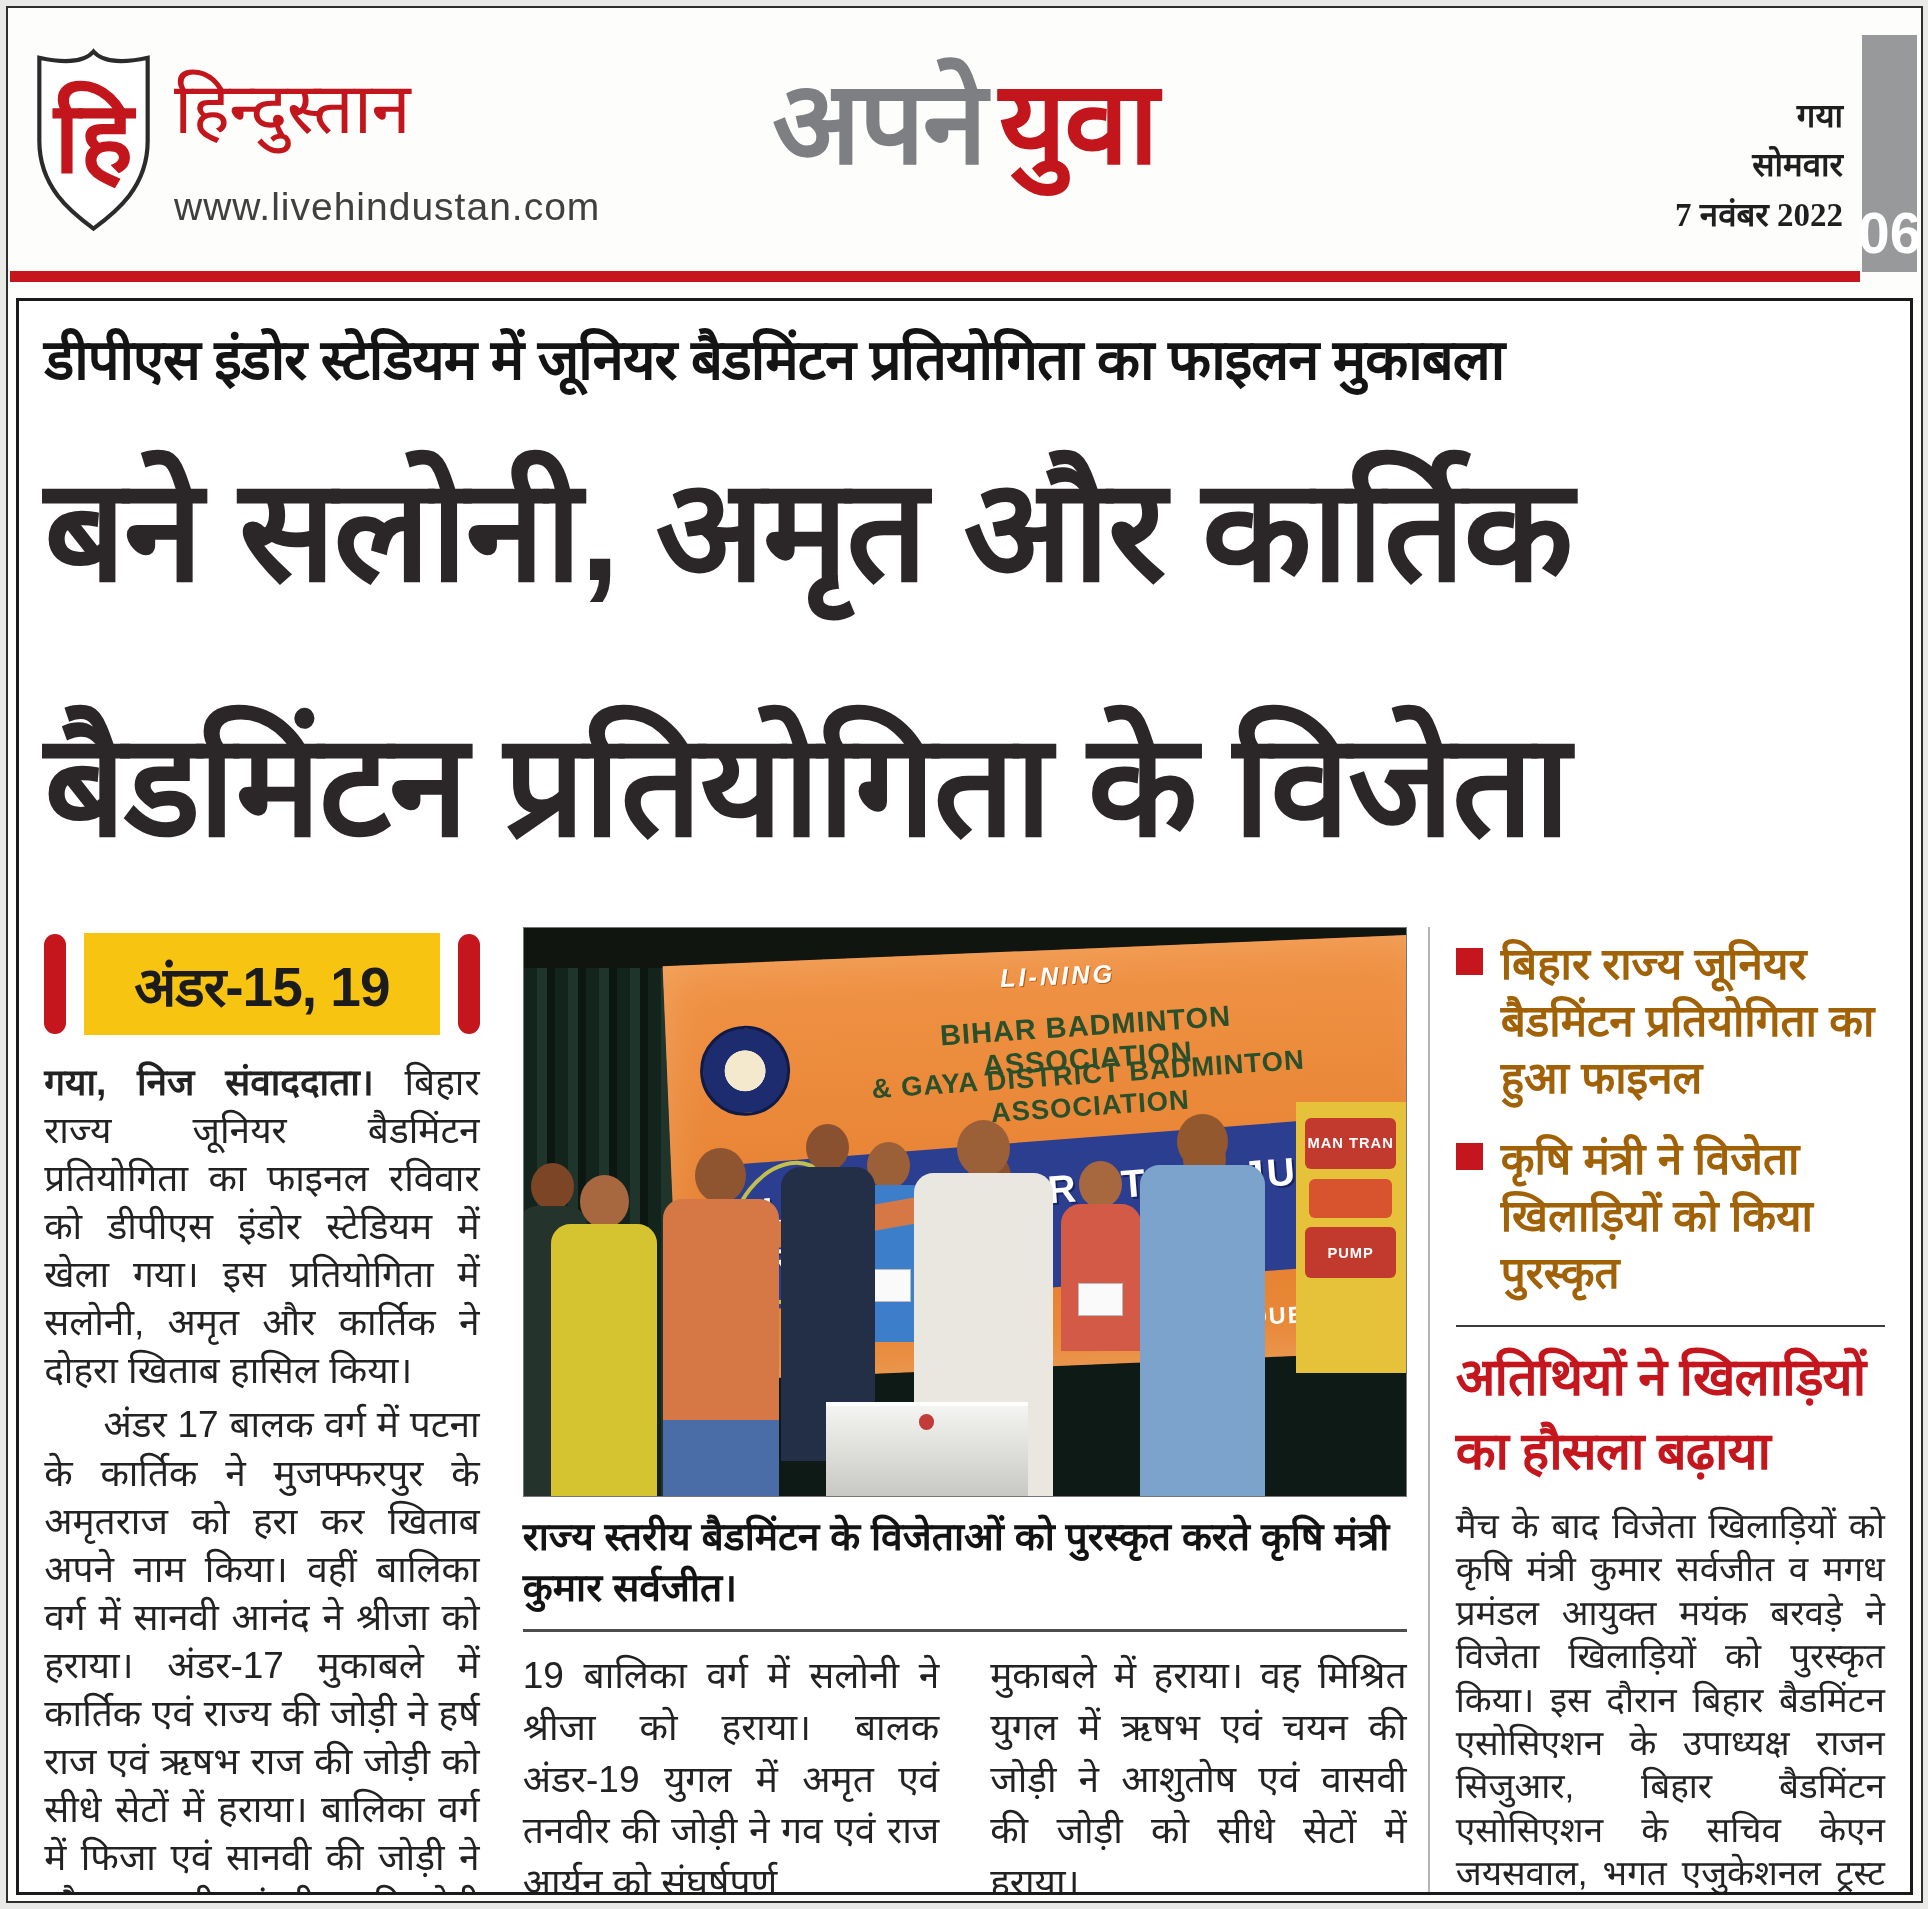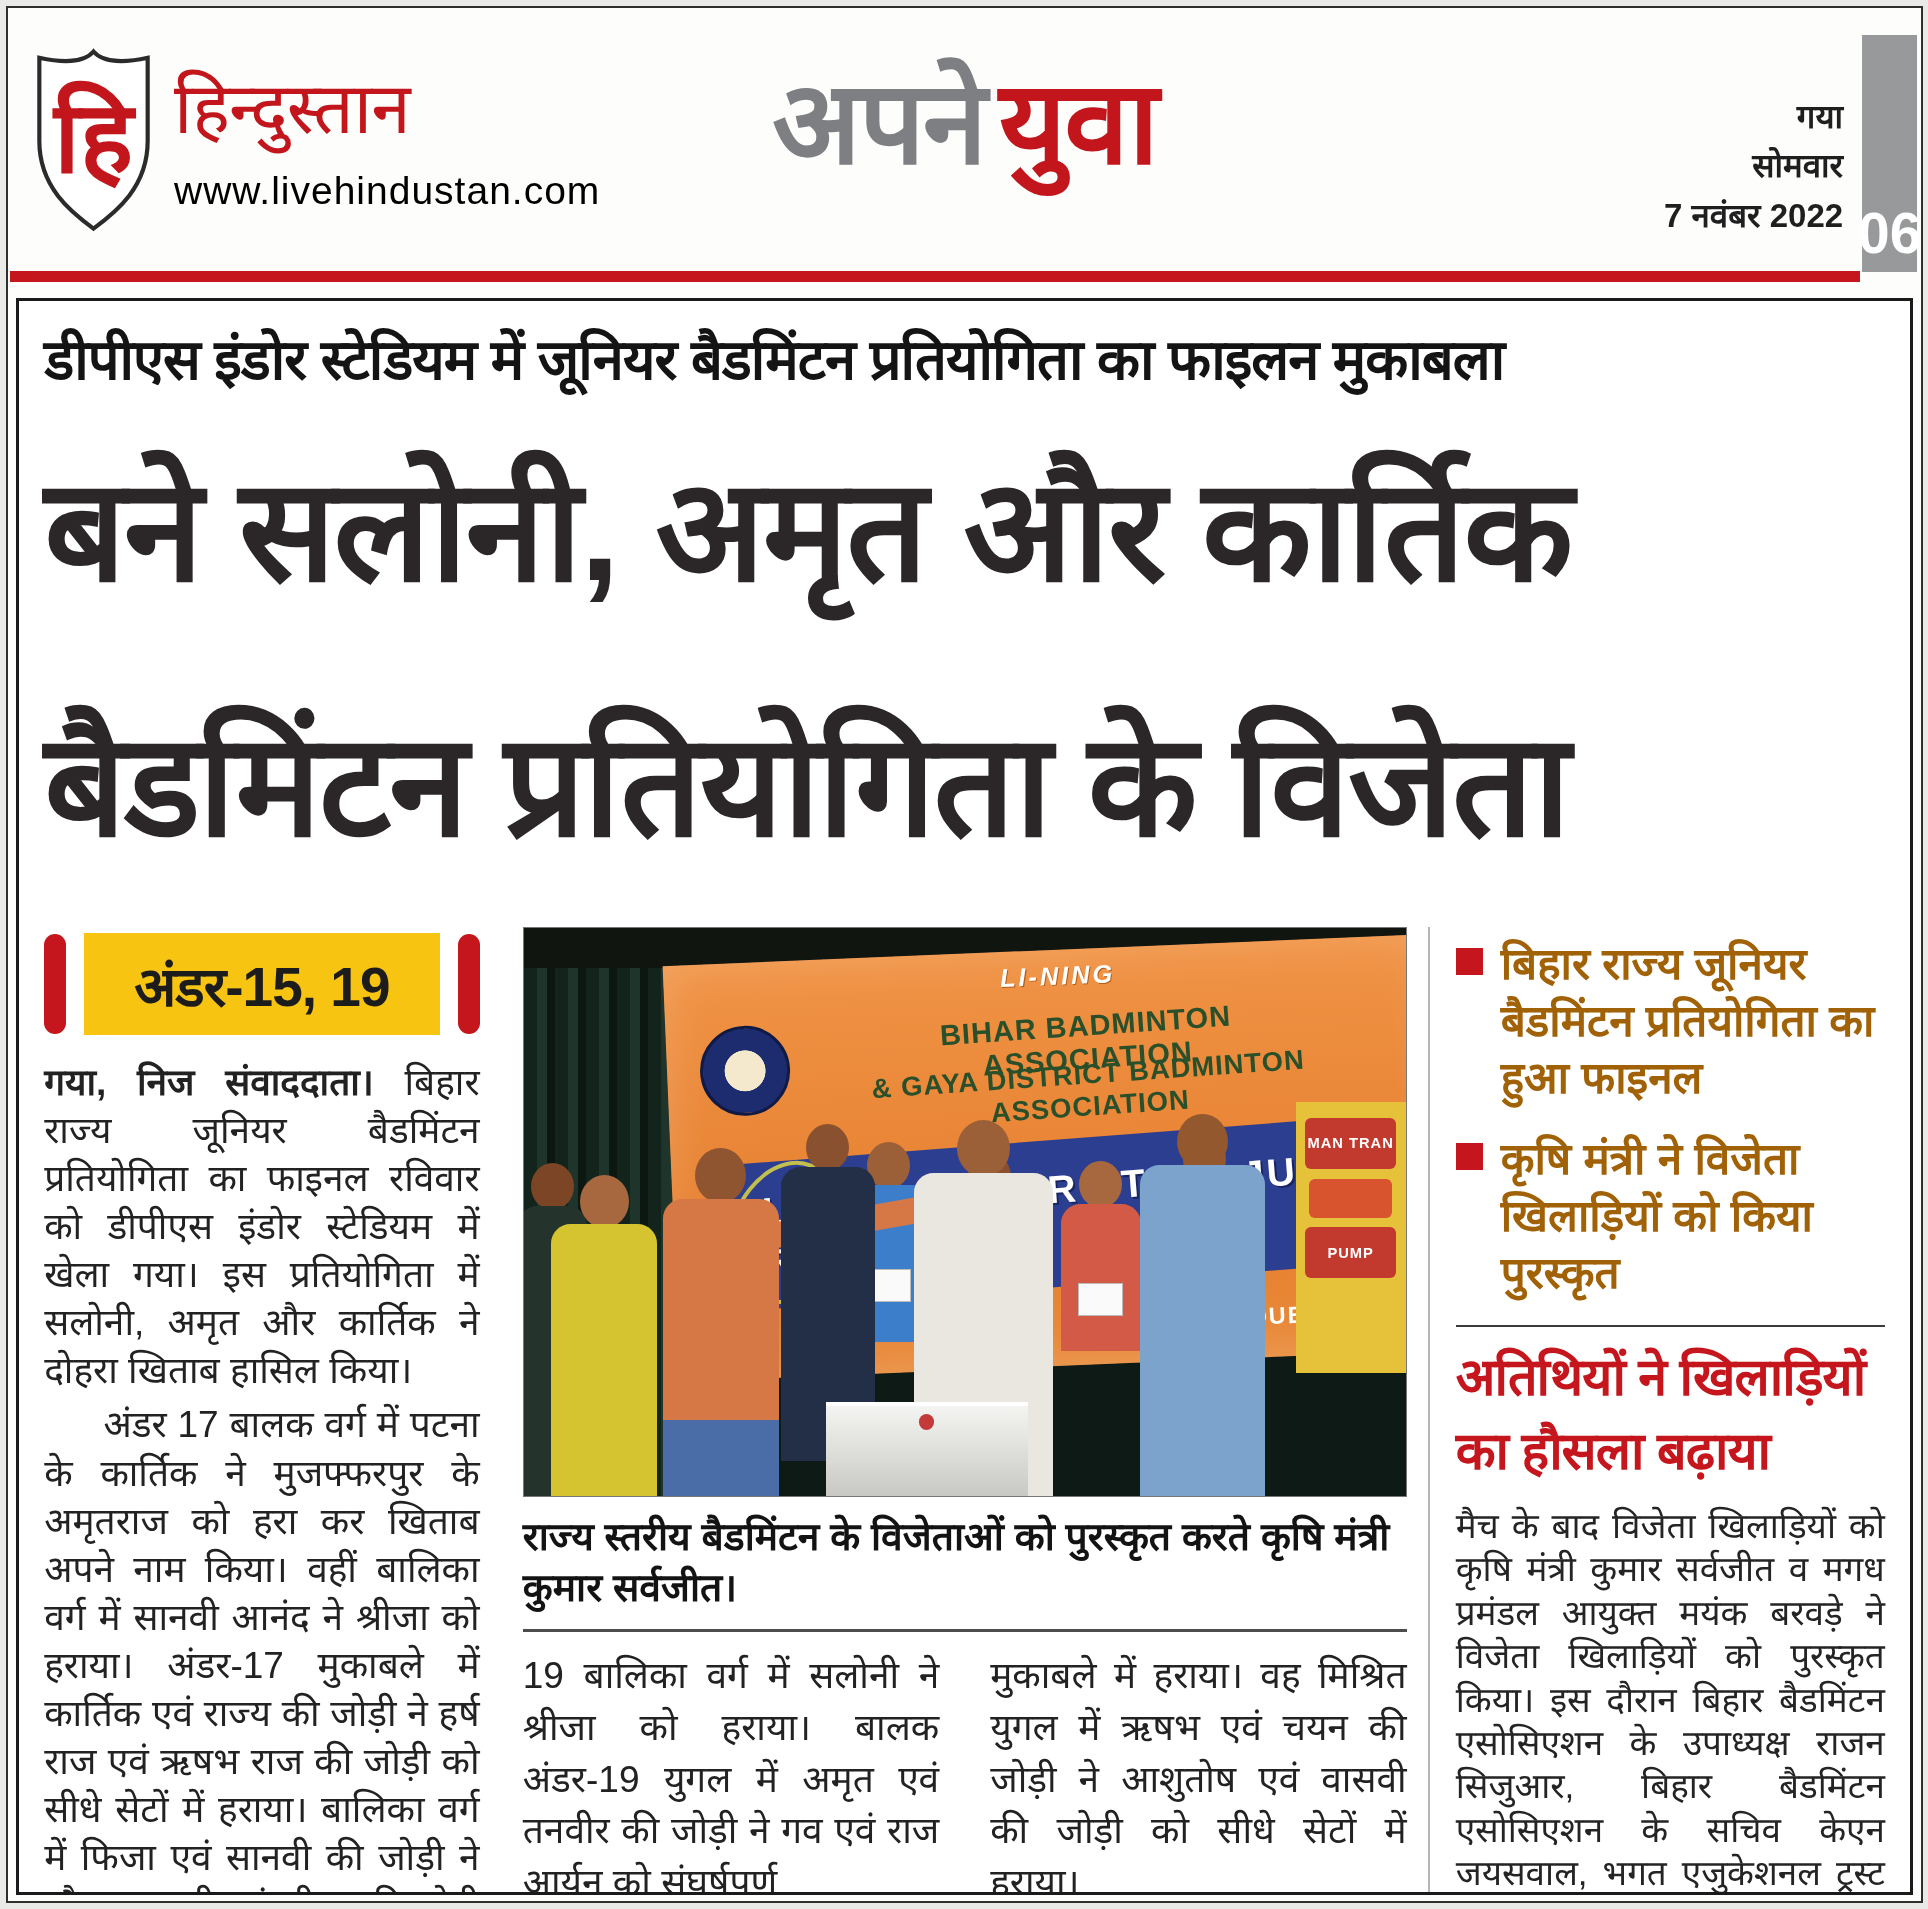--- a/index.html
+++ b/index.html
@@ -12,30 +12,30 @@
   .page{
     position:absolute;top:5.9px;left:5.9px;right:5.9px;bottom:5.9px;
     border:2.9px solid #2e2e2e;background:#fdfdfc;overflow:hidden;
   }
   
   .masthead{position:relative;height:263px;}
   .logo-wrap{position:absolute;left:23.5px;top:37px;display:flex;align-items:flex-start;}
   .shield{width:125px;height:188px;}
   .brand-block{margin-left:17.6px;padding-top:27.4px;}
   .brand-name{font-size:71px;font-weight:400;color:#c3161c;line-height:1.05;letter-spacing:-1px;}
-  .brand-url{font-size:39px;color:#000000;margin-top:22px;letter-spacing:1px;}
+  .brand-url{font-size:39px;color:#404040;margin-top:38px;letter-spacing:1px;}
   .section-title{
     position:absolute;left:50%;top:31px;transform:translateX(-50%);
     font-size:116px;font-weight:800;letter-spacing:-2px;white-space:nowrap;
   }
   .section-w1{color:#7d7f82;}
   .section-w2{color:#c3161c;margin-left:13.7px;margin-top:16px;}
   .dateline{
     position:absolute;right:78px;top:84px;text-align:right;
-    font-size:33px;line-height:1.5;color:#1f1f1f;font-weight:600;
+    font-size:33px;line-height:1.5;color:#1f1f1f;font-weight:600;font-family:Liberation Serif, serif;
   }
   .pagenum{
     position:absolute;right:3.9px;top:27.4px;width:55px;height:237px;
     background:#97999b;color:#ffffff;display:flex;align-items:flex-end;justify-content:center;
     font-size:57px;font-weight:600;padding-bottom:5.9px;box-sizing:border-box;z-index:3;
   }
   .masthead-rule{height:10.8px;background:#c4161c;margin:0 61px 0 2px;}
   
   .article{
     position:absolute;left:7.8px;right:7.8px;top:290px;bottom:5.9px;

